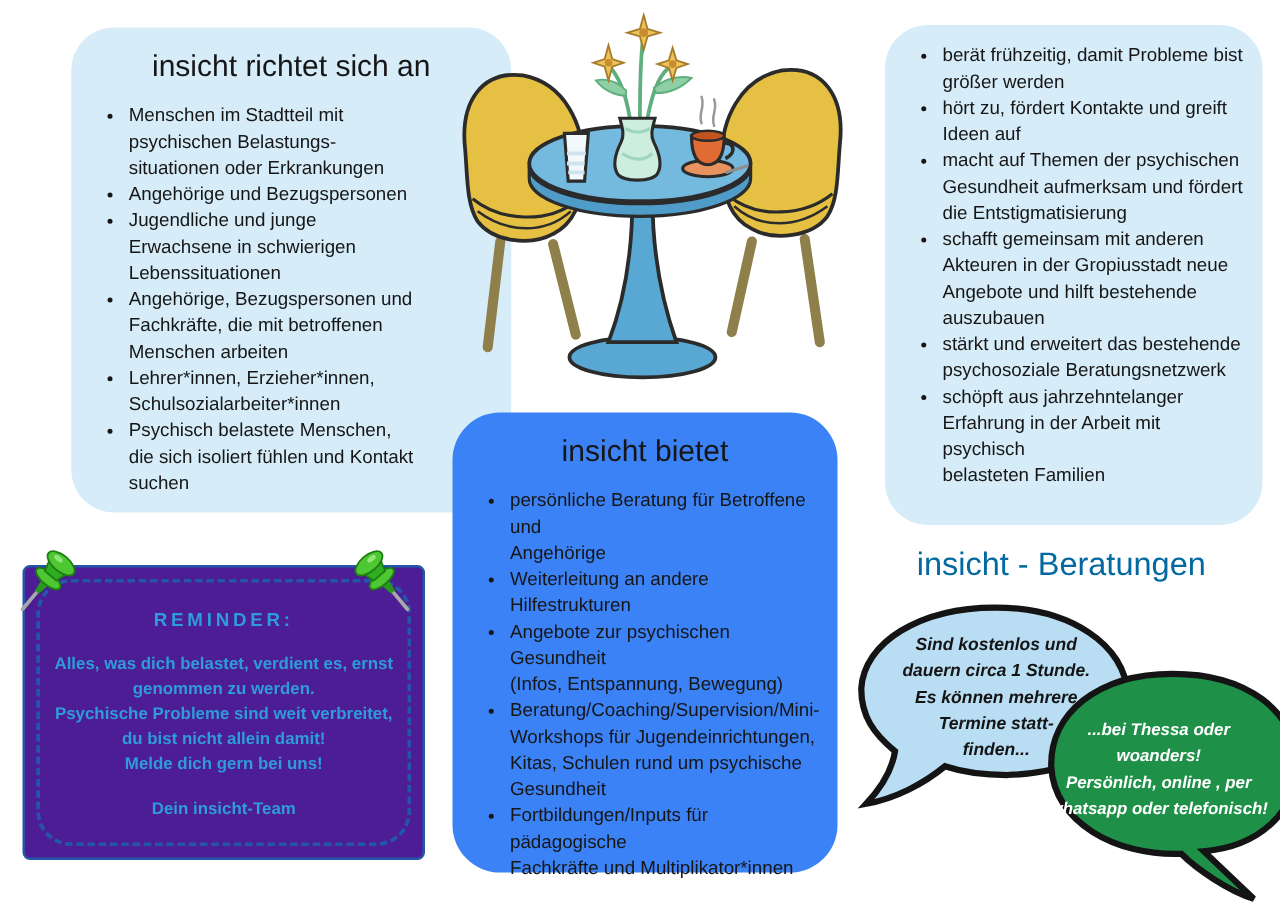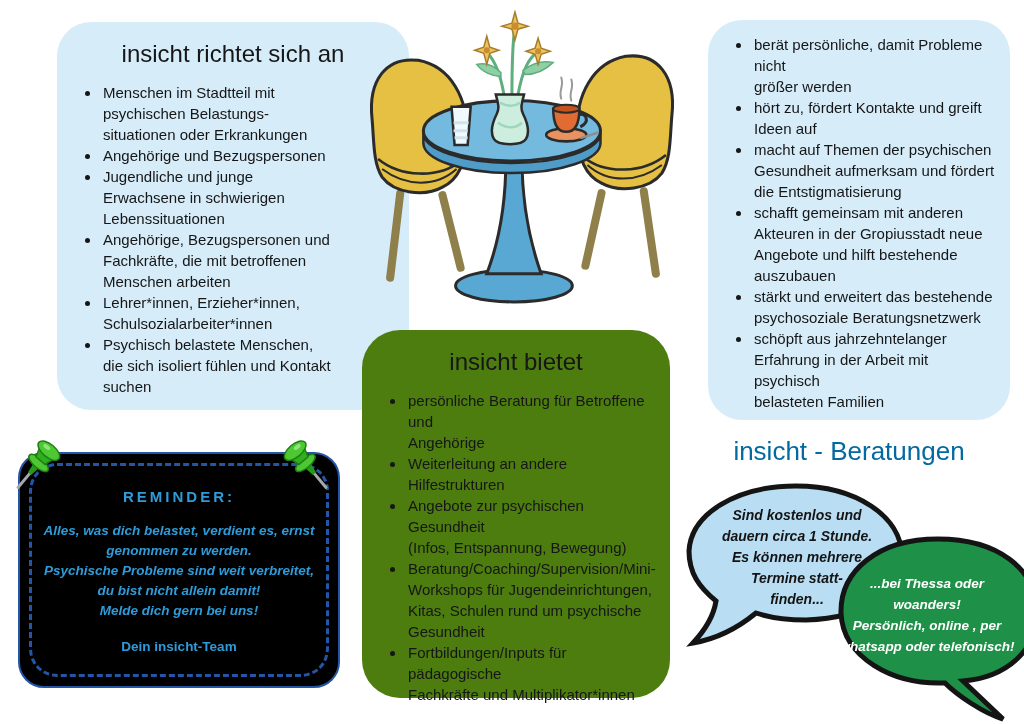--- a/index.html
+++ b/index.html
@@ -2,40 +2,40 @@
 <html><head>
 <meta charset="utf-8">
 <style>
   html,body{margin:0;padding:0;background:#ffffff;}
   #canvas{
     position:relative;width:1024px;height:724px;background:#ffffff;
     font-family:"Liberation Sans", sans-serif;color:#1a1a1a;overflow:hidden;
   }
   .panel{position:absolute;box-sizing:border-box;}
   .panel-blue{background:#d6ecf9;border-radius:34px;}
-  .panel-green{background:#4d7c0f;border-radius:38px;}
+  .panel-green{background:#3b82f6;border-radius:38px;}
   .panel-title{text-align:center;font-size:24px;font-weight:400;color:#161616;margin:0;padding-top:18px;}
   ul.blist{margin:14px 0 0 0;padding:0 14px 0 44px;font-size:15px;line-height:21px;color:#161616;}
   ul.blist li{white-space:pre-line;margin:0;padding-left:2px;}
   .preline{white-space:pre-line;}
   .cta{margin-top:16px;text-align:center;font-size:19px;line-height:26px;color:#222;letter-spacing:.5px;}
 
   
   .reminder{
     position:absolute;left:18px;top:452px;width:322px;height:236px;box-sizing:border-box;
-    border:2px solid #2456a8;border-radius:26px;background:#000000;
+    border:2px solid #2456a8;border-radius:6px;background:#4c1d95;
   }
   .reminder-inner{
     position:absolute;inset:9px;border:3px dashed #2456a8;border-radius:28px;
   }
   .reminder-heading{
     margin-top:34px;text-align:center;font-size:15px;font-weight:bold;color:#2f9bd8;letter-spacing:3px;
   }
   .reminder-body{
-    margin-top:16px;text-align:center;font-size:13.5px;line-height:20px;font-weight:bold;font-style:italic;color:#2f9bd8;
+    margin-top:16px;text-align:center;font-size:13.5px;line-height:20px;font-weight:bold;color:#2f9bd8;
   }
   .reminder-signature{
     margin-top:18px;text-align:center;font-size:13.5px;font-weight:bold;color:#2f9bd8;
   }
   .pin{position:absolute;width:64px;height:64px;}
   .pin-left{left:8px;top:438px;}
   .pin-right{left:272px;top:438px;transform:scaleX(-1);}
 
   
   .consult-heading{
@@ -149,21 +149,21 @@
 Gesundheit</li>
       <li>Fortbildungen/Inputs für pädagogische
 Fachkräfte und Multiplikator*innen</li>
     </ul>
     <div class="cta preline">Bei Interesse sprechen
 Sie uns an!</div>
   </div>
 
   <div class="panel panel-blue" style="left:708px;top:20px;width:302px;height:400px;">
     <ul class="blist">
-      <li>berät persönliche, damit Probleme nicht
+      <li>berät frühzeitig, damit Probleme bist
 größer werden</li>
       <li>hört zu, fördert Kontakte und greift
 Ideen auf</li>
       <li>macht auf Themen der psychischen
 Gesundheit aufmerksam und fördert
 die Entstigmatisierung</li>
       <li>schafft gemeinsam mit anderen
 Akteuren in der Gropiusstadt neue
 Angebote  und hilft bestehende
 auszubauen</li>

